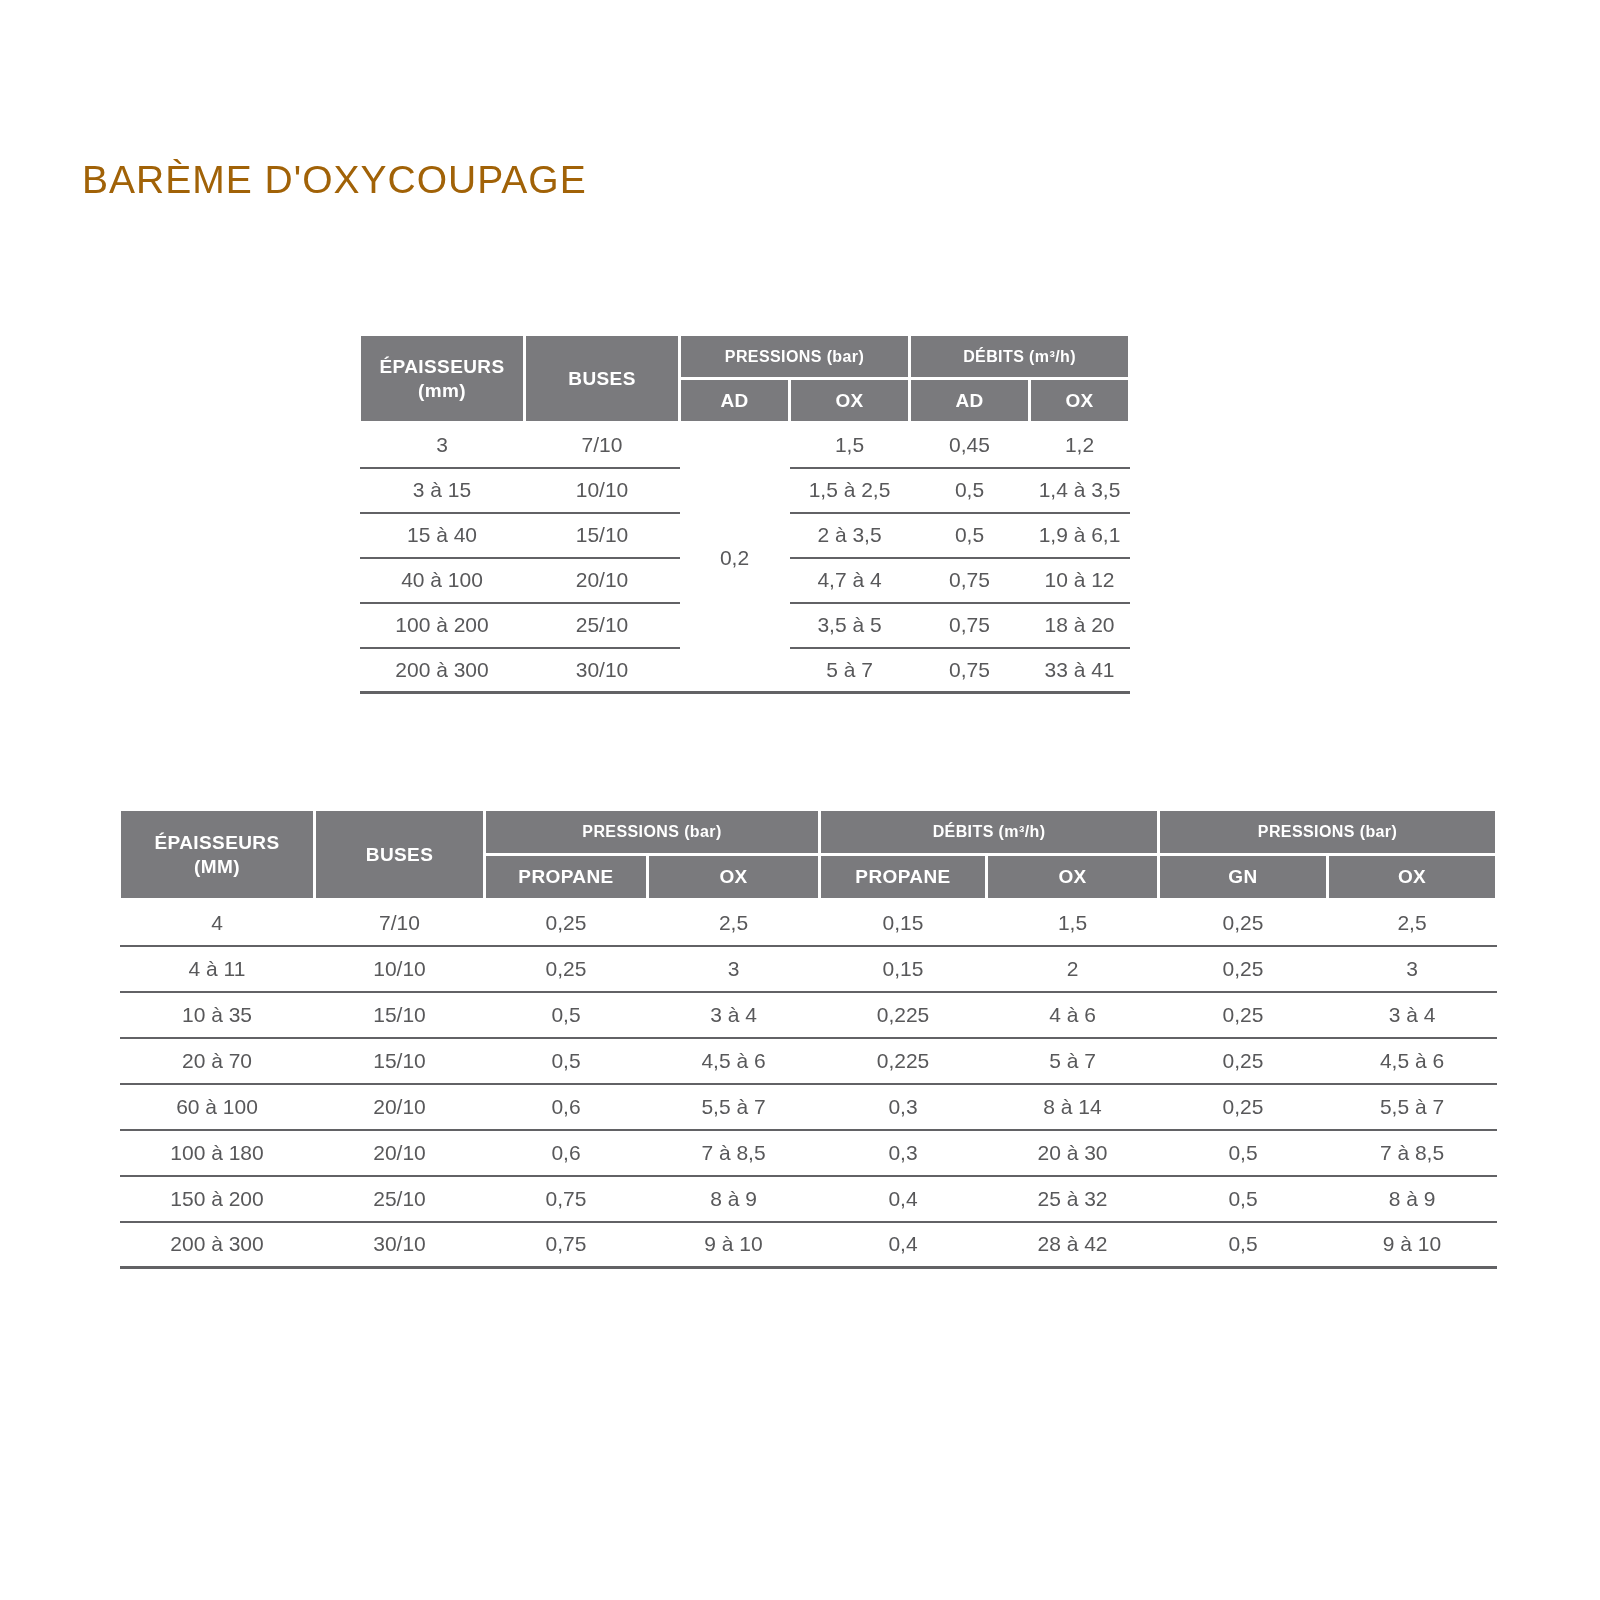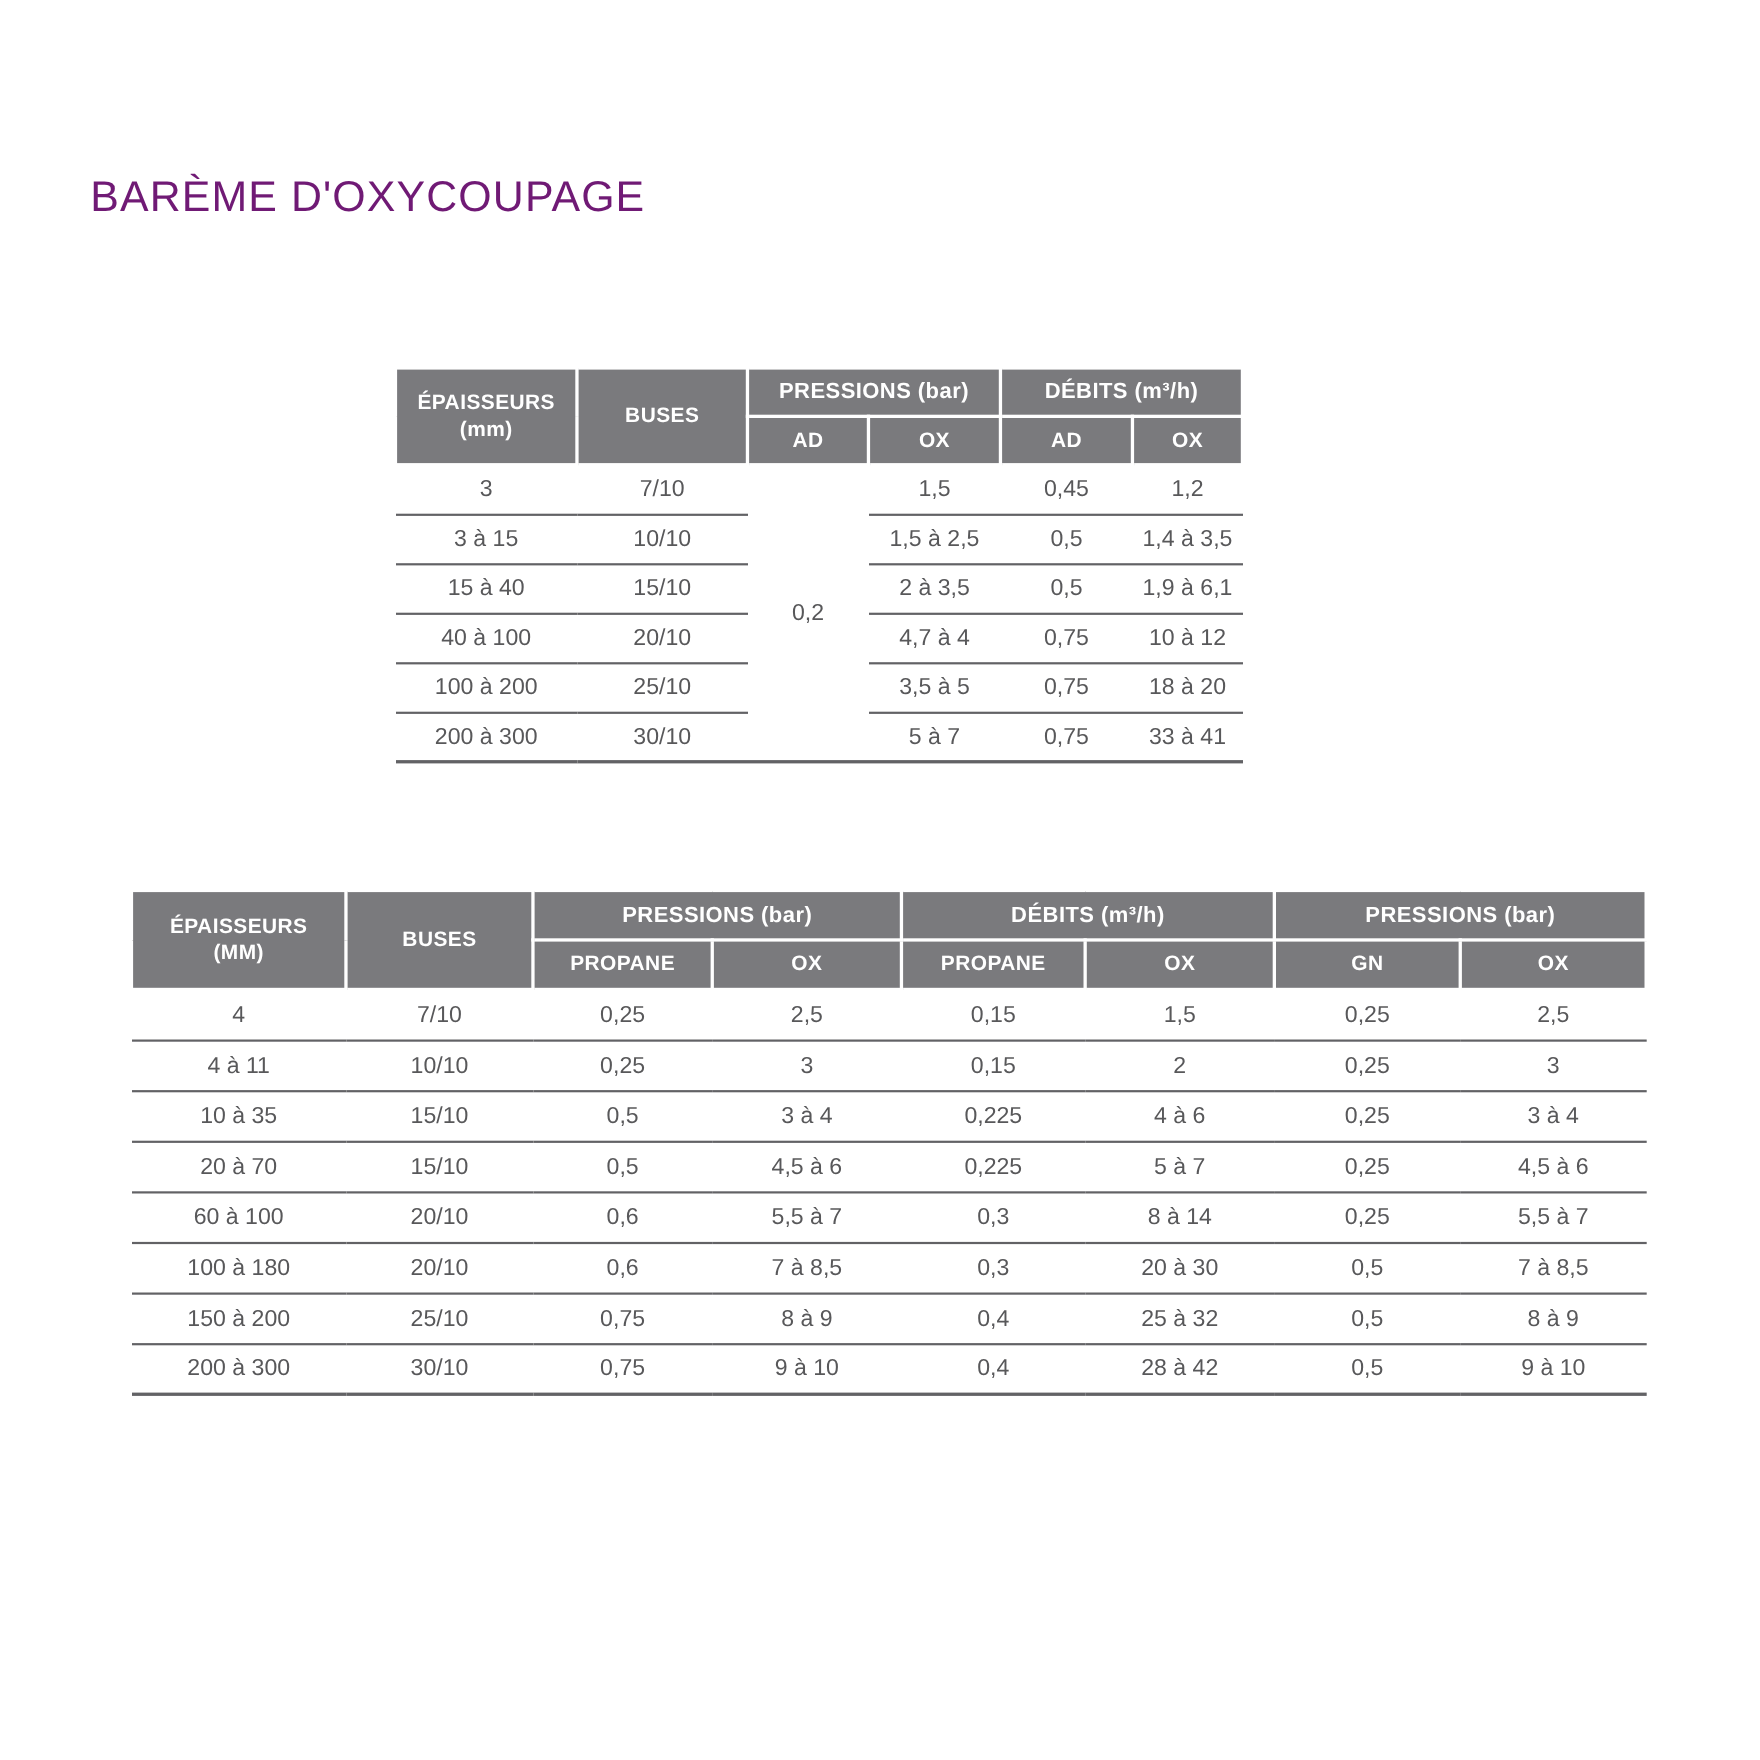--- a/index.html
+++ b/index.html
@@ -3,33 +3,33 @@
 <meta charset="utf-8">
 <style>
   * { margin:0; padding:0; box-sizing:border-box; }
   html,body { background:#ffffff; }
   body { font-family:"Liberation Sans", sans-serif; }
   #page {
     position:relative; width:1600px; height:1600px; background:#ffffff; overflow:hidden;
   }
   #doc-title {
     position:absolute; left:82px; top:158px;
-    font-size:39px; letter-spacing:1px; color:#701a75; font-weight:400;
+    font-size:39px; letter-spacing:1px; color:#a16207; font-weight:400;
     white-space:nowrap;
   }
   table.t {
     position:absolute; border-collapse:collapse; table-layout:fixed;
     color:#58585a;
   }
   table.t th {
     background:#7a7a7d; color:#ffffff; font-weight:700;
     border:3px solid #ffffff; text-align:center; vertical-align:middle;
     letter-spacing:0.4px; padding:2px 4px;
   }
-  table.t th.grp { font-size:20px; }
+  table.t th.grp { font-size:16px; }
   table.t th.sub { font-size:19px; }
   table.t th.twoline { white-space:pre-line; line-height:1.25; }
   table.t td {
     text-align:center; vertical-align:middle; font-size:21px;
     border-bottom:2px solid #626265; padding:0 4px;
   }
   table.t tr:last-child td { border-bottom-width:3px; }
   
   #table1 { left:358px; top:333px; width:770px; }
   #table1 thead tr { height:44px; }

